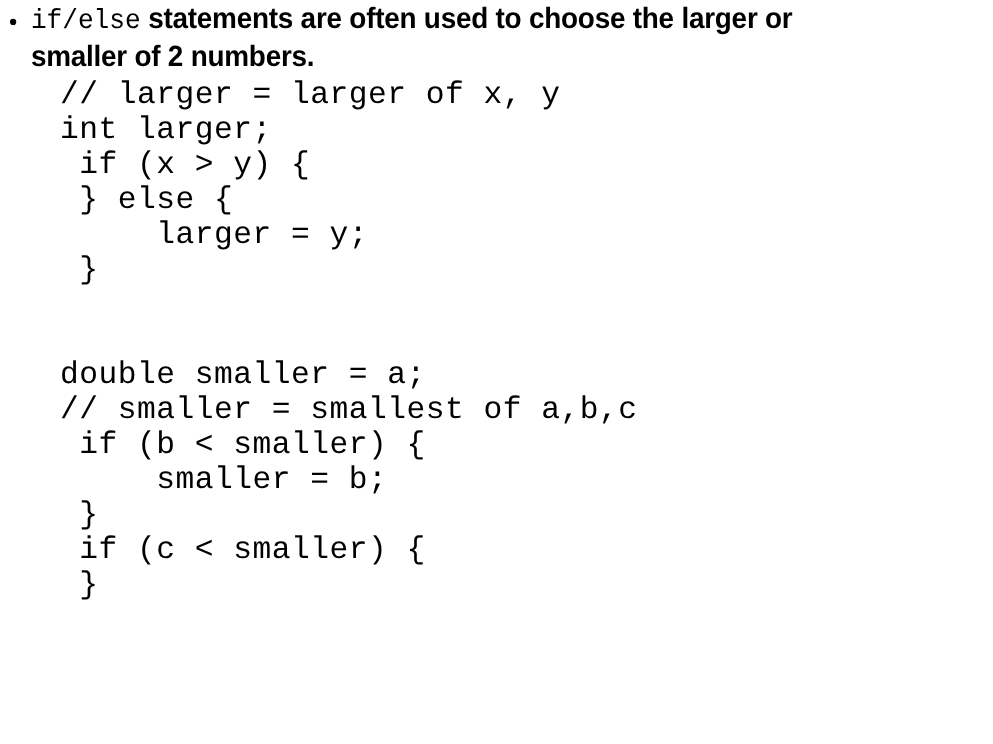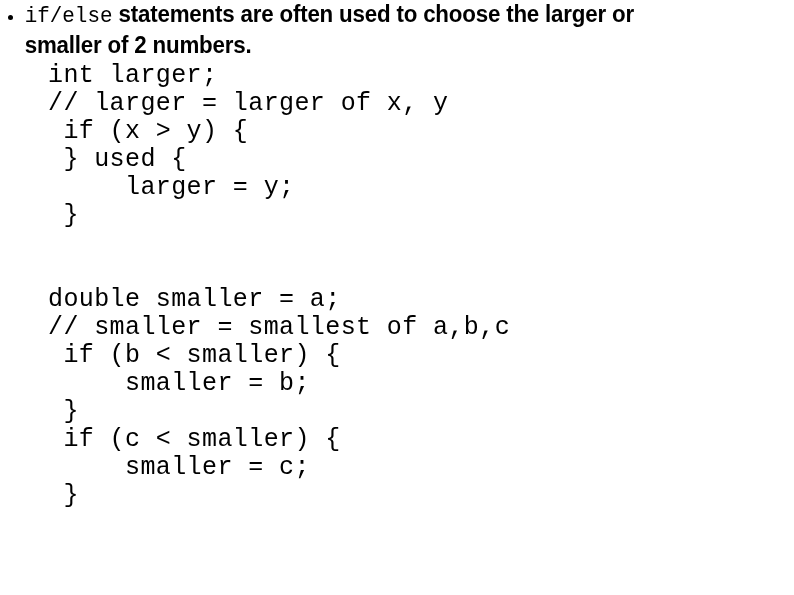--- a/index.html
+++ b/index.html
@@ -90,37 +90,36 @@
 <div class="slide">
 
   <div class="bullet-block">
     <span class="bullet-dot"></span>
     <p class="bullet-text"><span class="mono-inline">if/else</span><span> statements are often used to choose the larger or smaller of 2 numbers.</span></p>
   </div>
 
   <div class="code-area">
 
     <div class="code-block">
+      <div class="code-line">// larger = larger of x, y</div>
       <div class="code-line">int larger;</div>
-      <div class="code-line">// larger = larger of x, y</div>
       <div class="code-line"> if (x &gt; y) {</div>
-      <div class="code-line"> } used {</div>
+      <div class="code-line"> } else {</div>
       <div class="code-line">     larger = y;</div>
       <div class="code-line"> }</div>
     </div>
 
     <div class="code-line blank"></div>
     <div class="code-line blank"></div>
 
     <div class="code-block">
       <div class="code-line">double smaller = a;</div>
       <div class="code-line">// smaller = smallest of a,b,c</div>
       <div class="code-line"> if (b &lt; smaller) {</div>
       <div class="code-line">     smaller = b;</div>
       <div class="code-line"> }</div>
       <div class="code-line"> if (c &lt; smaller) {</div>
-      <div class="code-line">     smaller = c;</div>
       <div class="code-line"> }</div>
     </div>
 
   </div>
 
 </div>
 
 </body></html>

